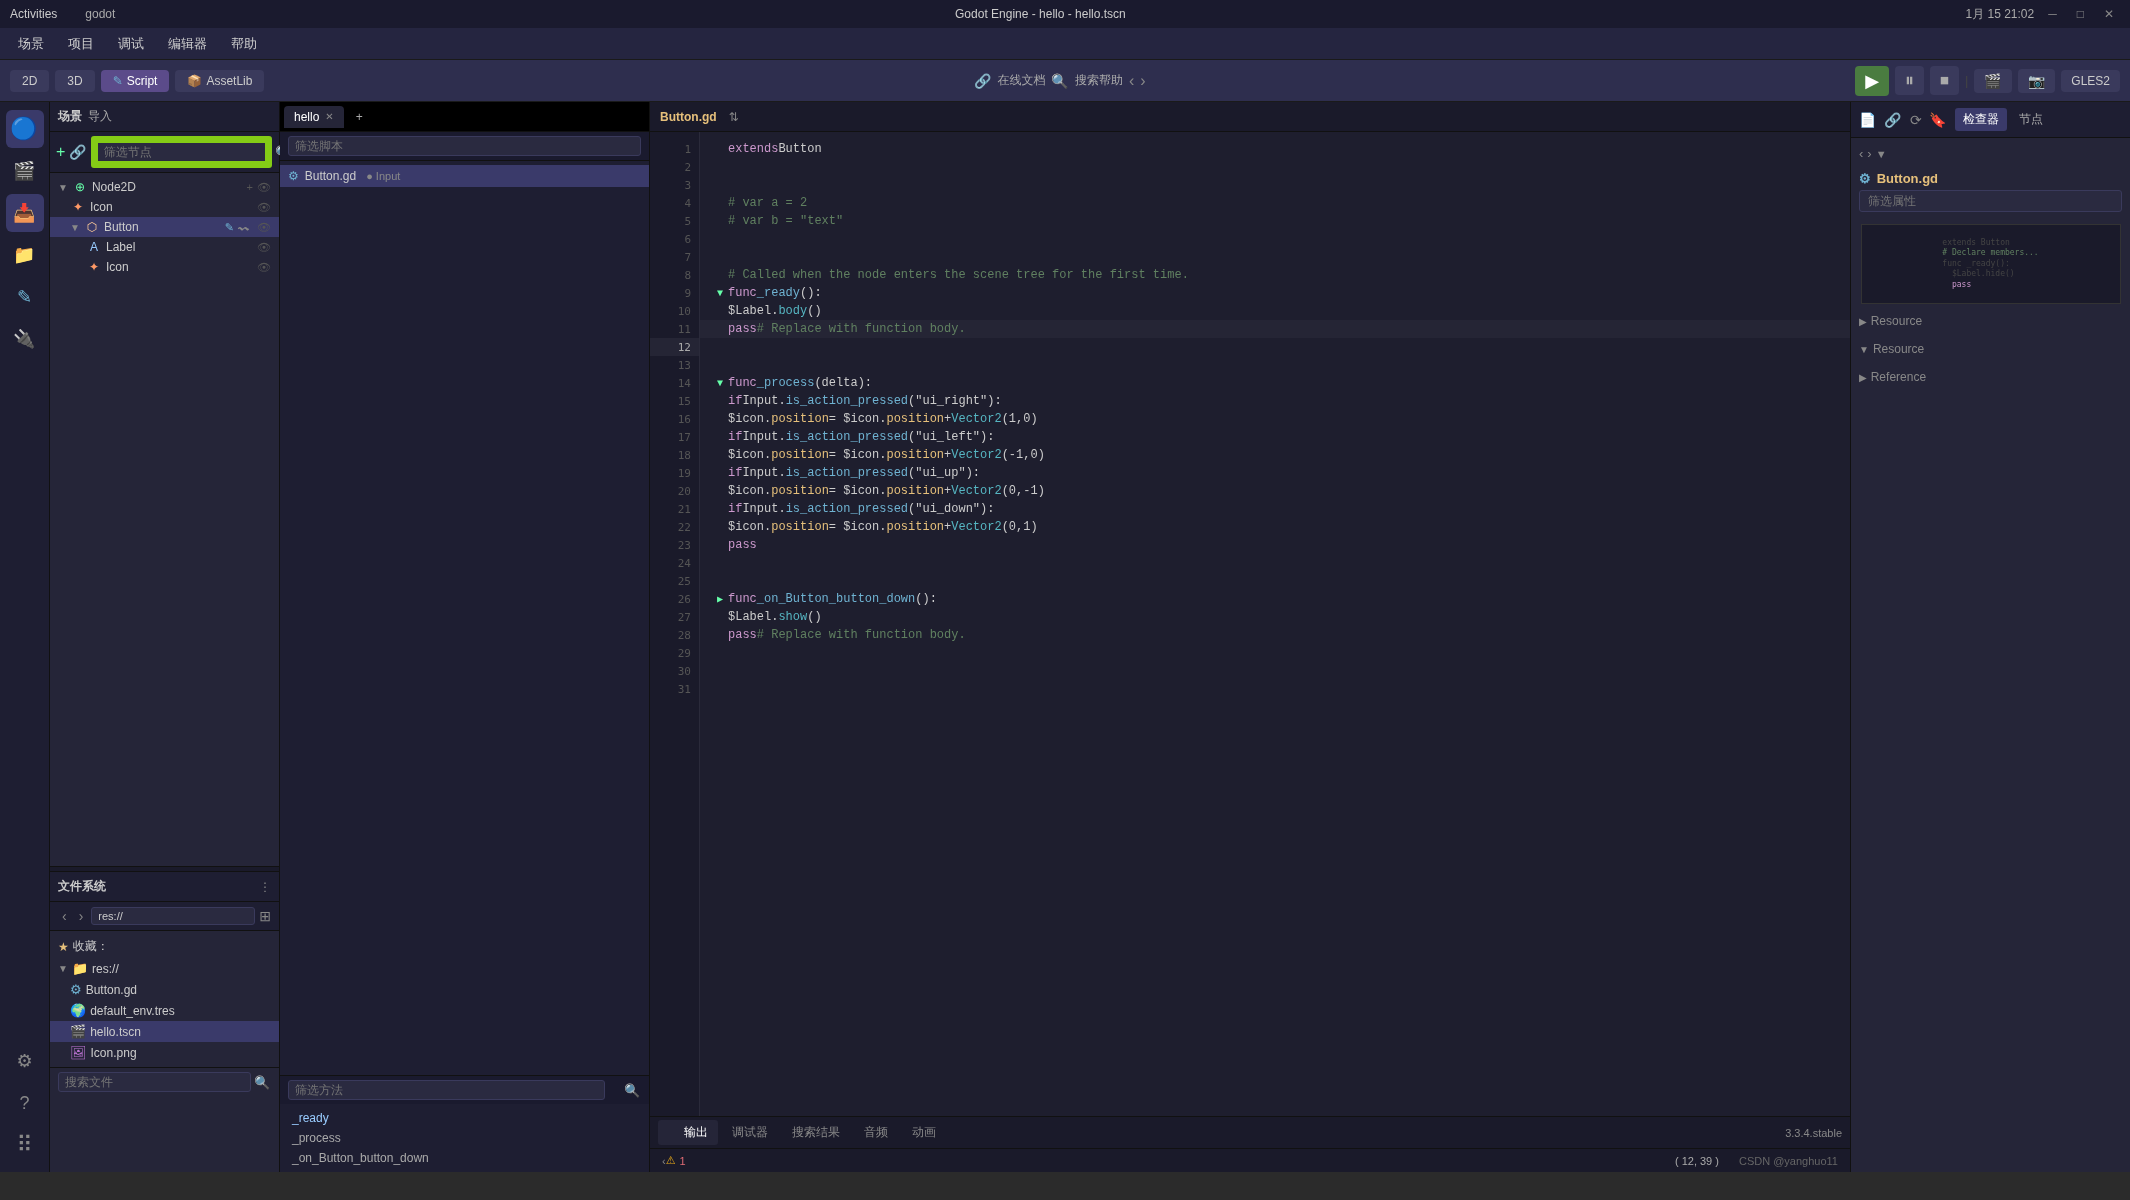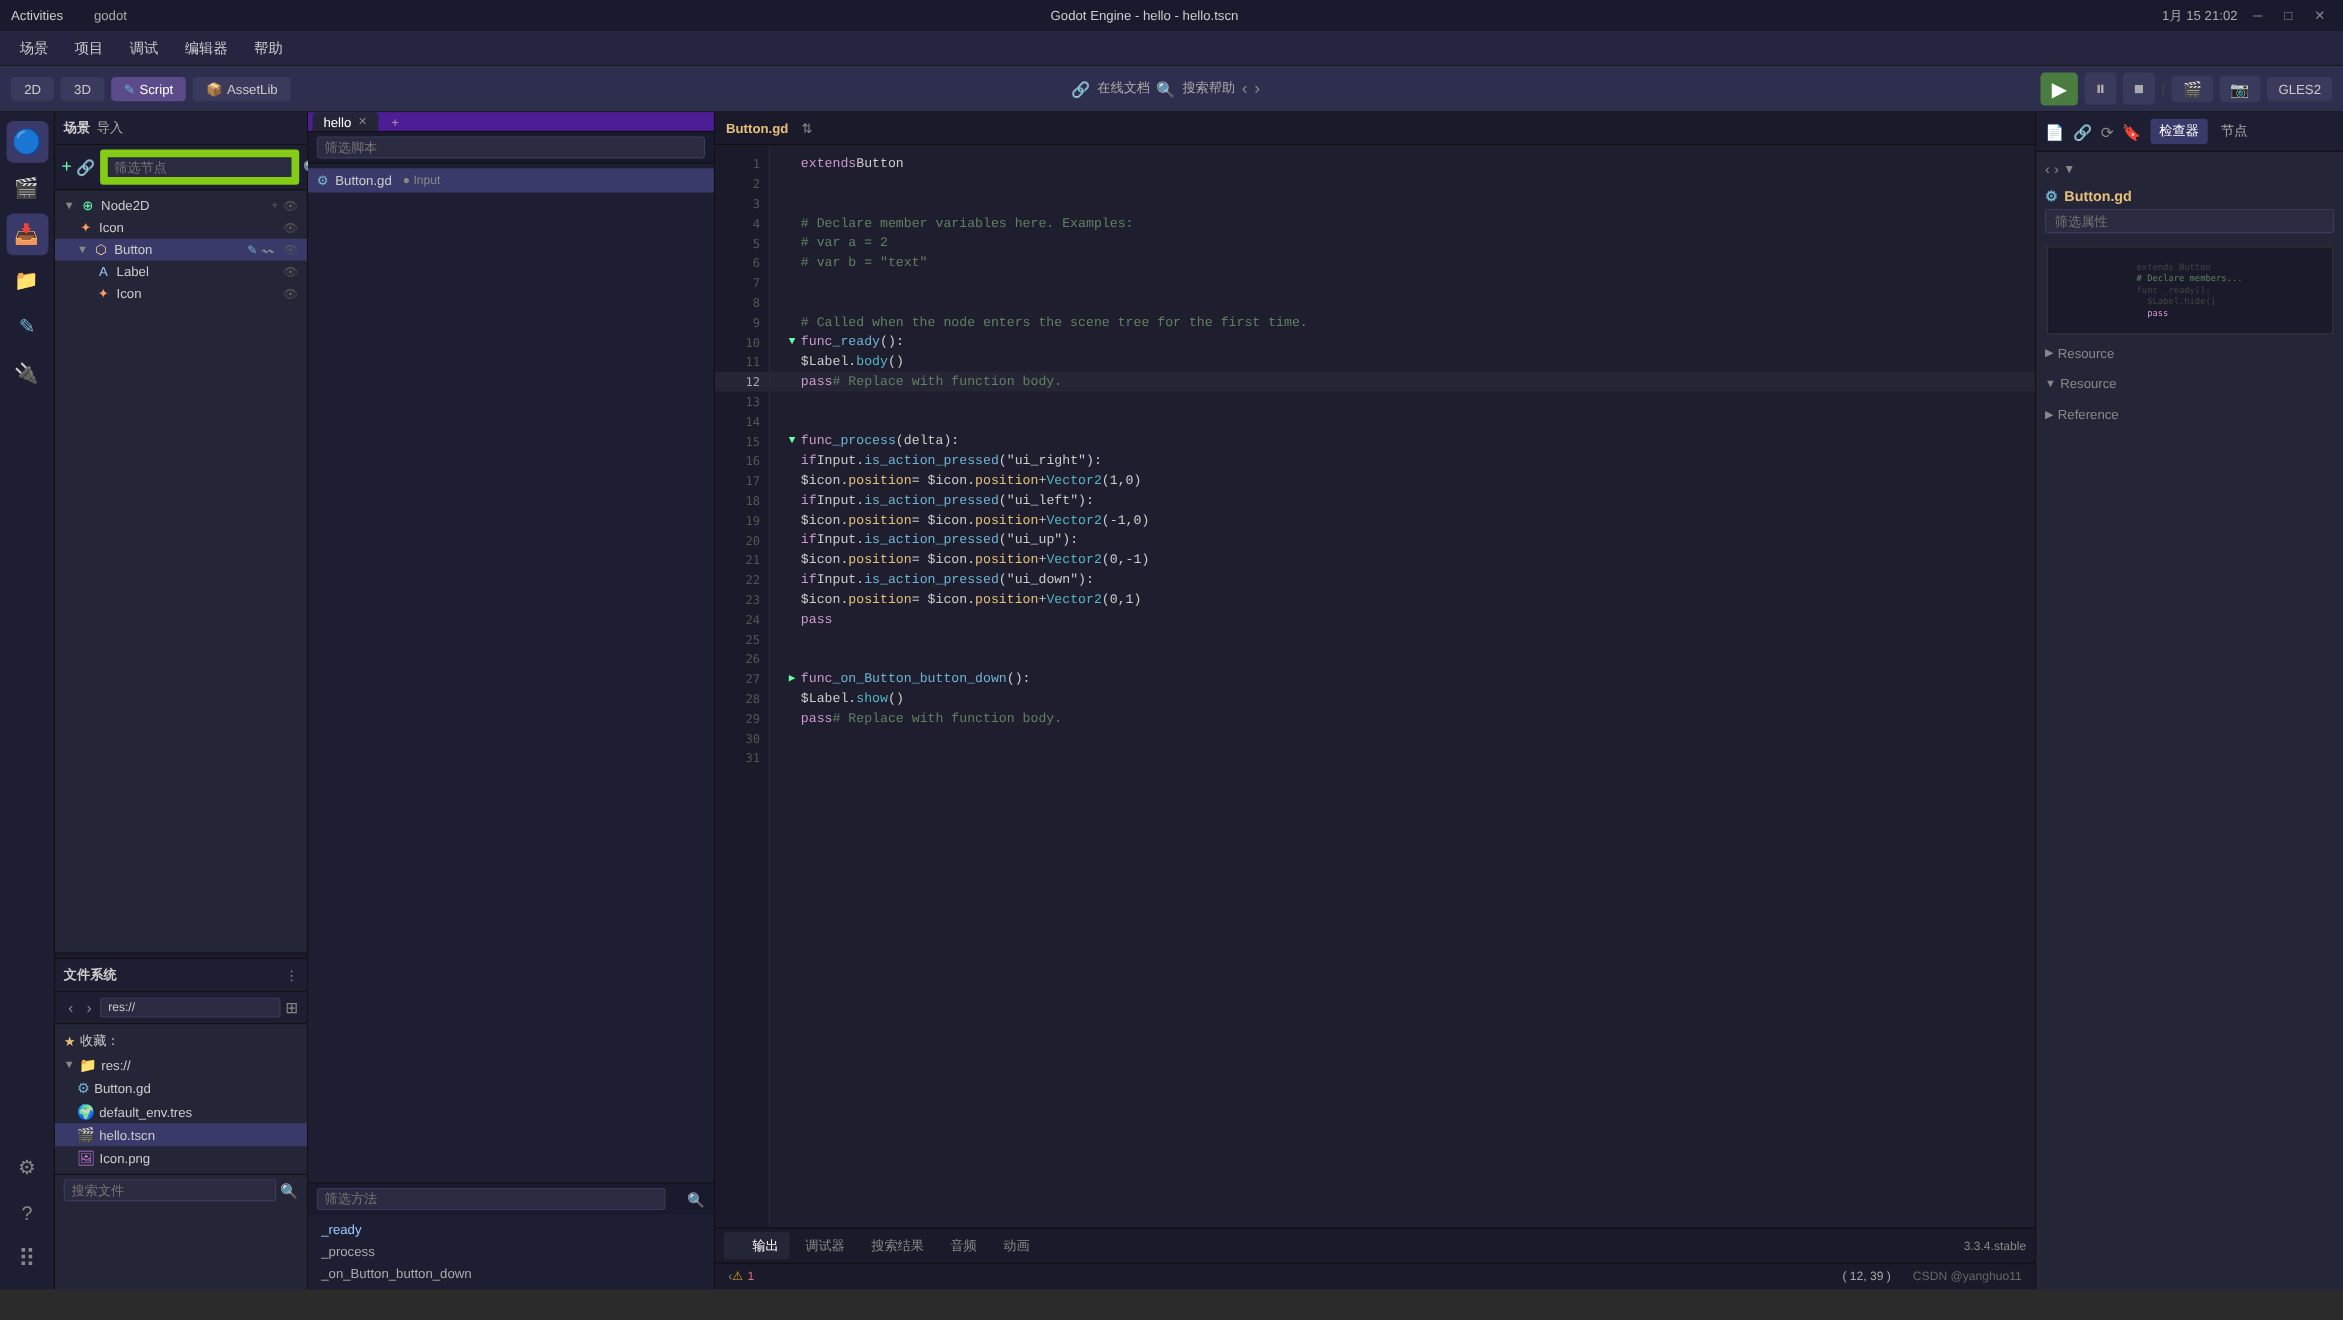--- a/index.html
+++ b/index.html
@@ -160,23 +160,24 @@
     .tree-indent-2 { padding-left: 36px; }
     .node-icon { width: 16px; height: 16px; display: inline-flex; align-items: center; justify-content: center; font-size: 12px; }
     .node-icon-2d { color: #6fa; }
     .node-icon-sprite { color: #f96; }
     .node-icon-label { color: #9cf; }
     .node-icon-button { color: #fc9; }
     .tree-item-label { flex: 1; }
 
     
     .script-tabs {
-      height: 18px;
-      background: #4c1d95;
-      display: flex;
+      height: 30px;
+      background: #000000;
+      display: flex;
+      align-items: center;
       padding: 0 4px;
       gap: 2px;
       border-bottom: 1px solid #111;
     }
     .script-tab {
       padding: 4px 10px;
       border-radius: 4px 4px 0 0;
       cursor: pointer;
       font-size: 12px;
       color: #aaa;
@@ -802,24 +803,20 @@
         <div class="code-lines" id="code-lines-container">
         <div class="code-line">
               <span class="fold-col"></span>
               <span class="kw">extends</span>
               <span class="plain"> Button</span>
             </div>
             <div class="code-line"><span class="fold-col"></span>&nbsp;</div>
             <div class="code-line"><span class="fold-col"></span>&nbsp;</div>
             <div class="code-line">
               <span class="fold-col"></span>
-              <span class="cm"># Declare member variables here. Examples:</span>
-            </div>
-            <div class="code-line">
-              <span class="fold-col"></span>
               <span class="cm"># var a = 2</span>
             </div>
             <div class="code-line">
               <span class="fold-col"></span>
               <span class="cm"># var b = "text"</span>
             </div>
             <div class="code-line"><span class="fold-col"></span>&nbsp;</div>
             <div class="code-line"><span class="fold-col"></span>&nbsp;</div>
             <div class="code-line">
               <span class="fold-col"></span>

